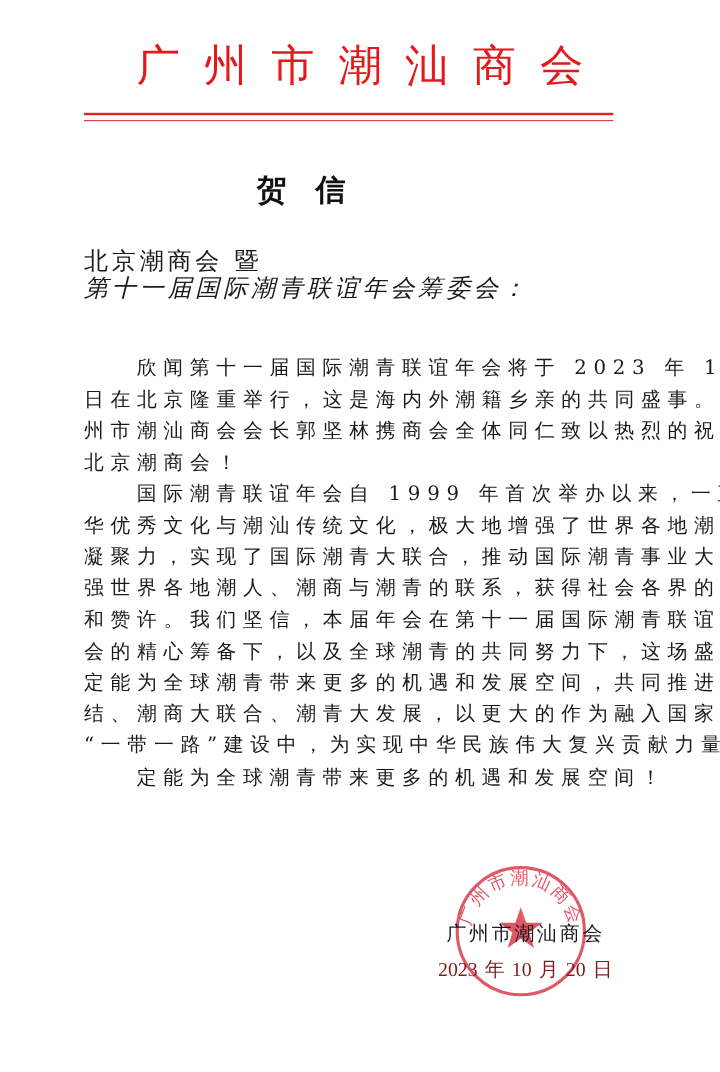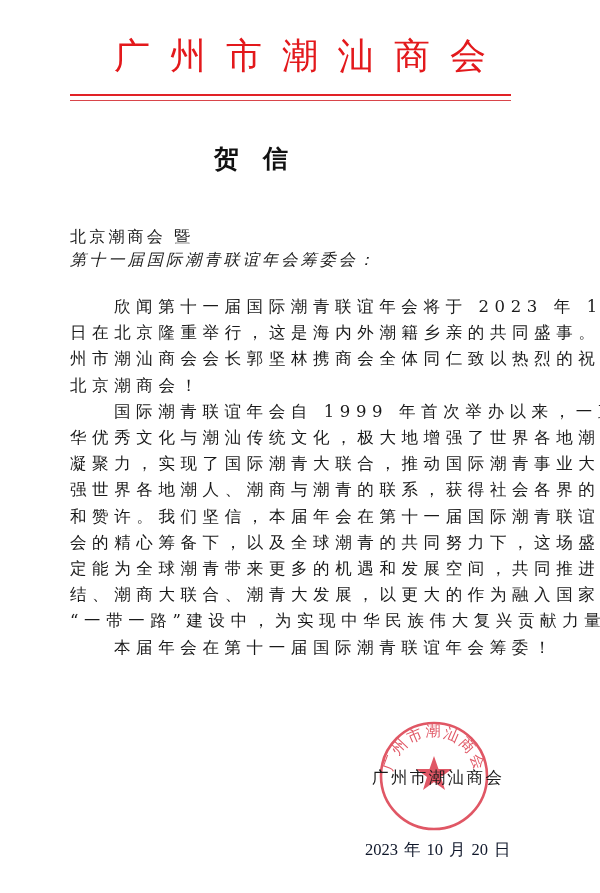--- a/index.html
+++ b/index.html
@@ -54,26 +54,25 @@
       font-size: 25px;
       line-height: 34px;
       font-weight: bold;
       letter-spacing: 24px;
       text-indent: 24px;
       color: #111;
     }
     .recipient {
       position: absolute;
       left: 70px;
-      font-size: 16px;
+      font-size: 20px;
       line-height: 24px;
       letter-spacing: 3.2px;
       color: #1a1a1a;
       white-space: nowrap;
-      margin-top: 20px;
     }
     .recipient.r1 { top: 205px; }
     .recipient.r2 { top: 228px; font-style: italic; }
     .body-text {
       position: absolute;
       left: 70px;
       top: 294px;
       width: 470px;
     }
     .para {
@@ -107,24 +106,23 @@
       letter-spacing: 2.4px;
       color: #1a1a1a;
       white-space: nowrap;
     }
     .date {
       position: absolute;
       left: 365px;
       top: 796px;
       font-size: 16.5px;
       line-height: 24px;
-      color: #0f172a;
+      color: #7f1d1d;
       white-space: nowrap;
       font-family: "Liberation Serif", "DejaVu Serif", serif;
-      margin-top: 42px;
     }
     .date span { margin-right: 6px; }
   </style>
 </head>
 <body>
 
 <div class="letterhead-title">广州市潮汕商会</div>
 <div class="rule-thick"></div>
 <div class="rule-thin"></div>
 
@@ -145,21 +143,21 @@
     <span class="line">华优秀文化与潮汕传统文化，极大地增强了世界各地潮籍青年的</span>
     <span class="line">凝聚力，实现了国际潮青大联合，推动国际潮青事业大发展，增</span>
     <span class="line">强世界各地潮人、潮商与潮青的联系，获得社会各界的一致好评</span>
     <span class="line">和赞许。我们坚信，本届年会在第十一届国际潮青联谊年会筹委</span>
     <span class="line">会的精心筹备下，以及全球潮青的共同努力下，这场盛大的年会</span>
     <span class="line">定能为全球潮青带来更多的机遇和发展空间，共同推进潮人大团</span>
     <span class="line">结、潮商大联合、潮青大发展，以更大的作为融入国家发展战略</span>
     <span class="line">“一带一路”建设中，为实现中华民族伟大复兴贡献力量。</span>
   </div>
   <div class="para" style="text-indent:0">
-    <span class="line indent">本届年会在第十一届国际潮青联谊年会筹委！</span>
+    <span class="line indent">定能为全球潮青带来更多的机遇和发展空间！</span>
   </div>
 </div>
 
 <svg class="seal" viewBox="0 0 112 112" xmlns="http://www.w3.org/2000/svg">
   <circle cx="56" cy="56" r="53" fill="none" stroke="#d8283a" stroke-width="2.6"></circle>
   <defs>
     <path id="sealArc" d="M 17 74 A 42 42 0 1 1 95 74"></path>
   </defs>
   <text font-size="15" fill="#d8283a" font-family="DejaVu Sans, sans-serif" letter-spacing="2">
     <textPath href="#sealArc" startOffset="50%" text-anchor="middle">广州市潮汕商会</textPath>

